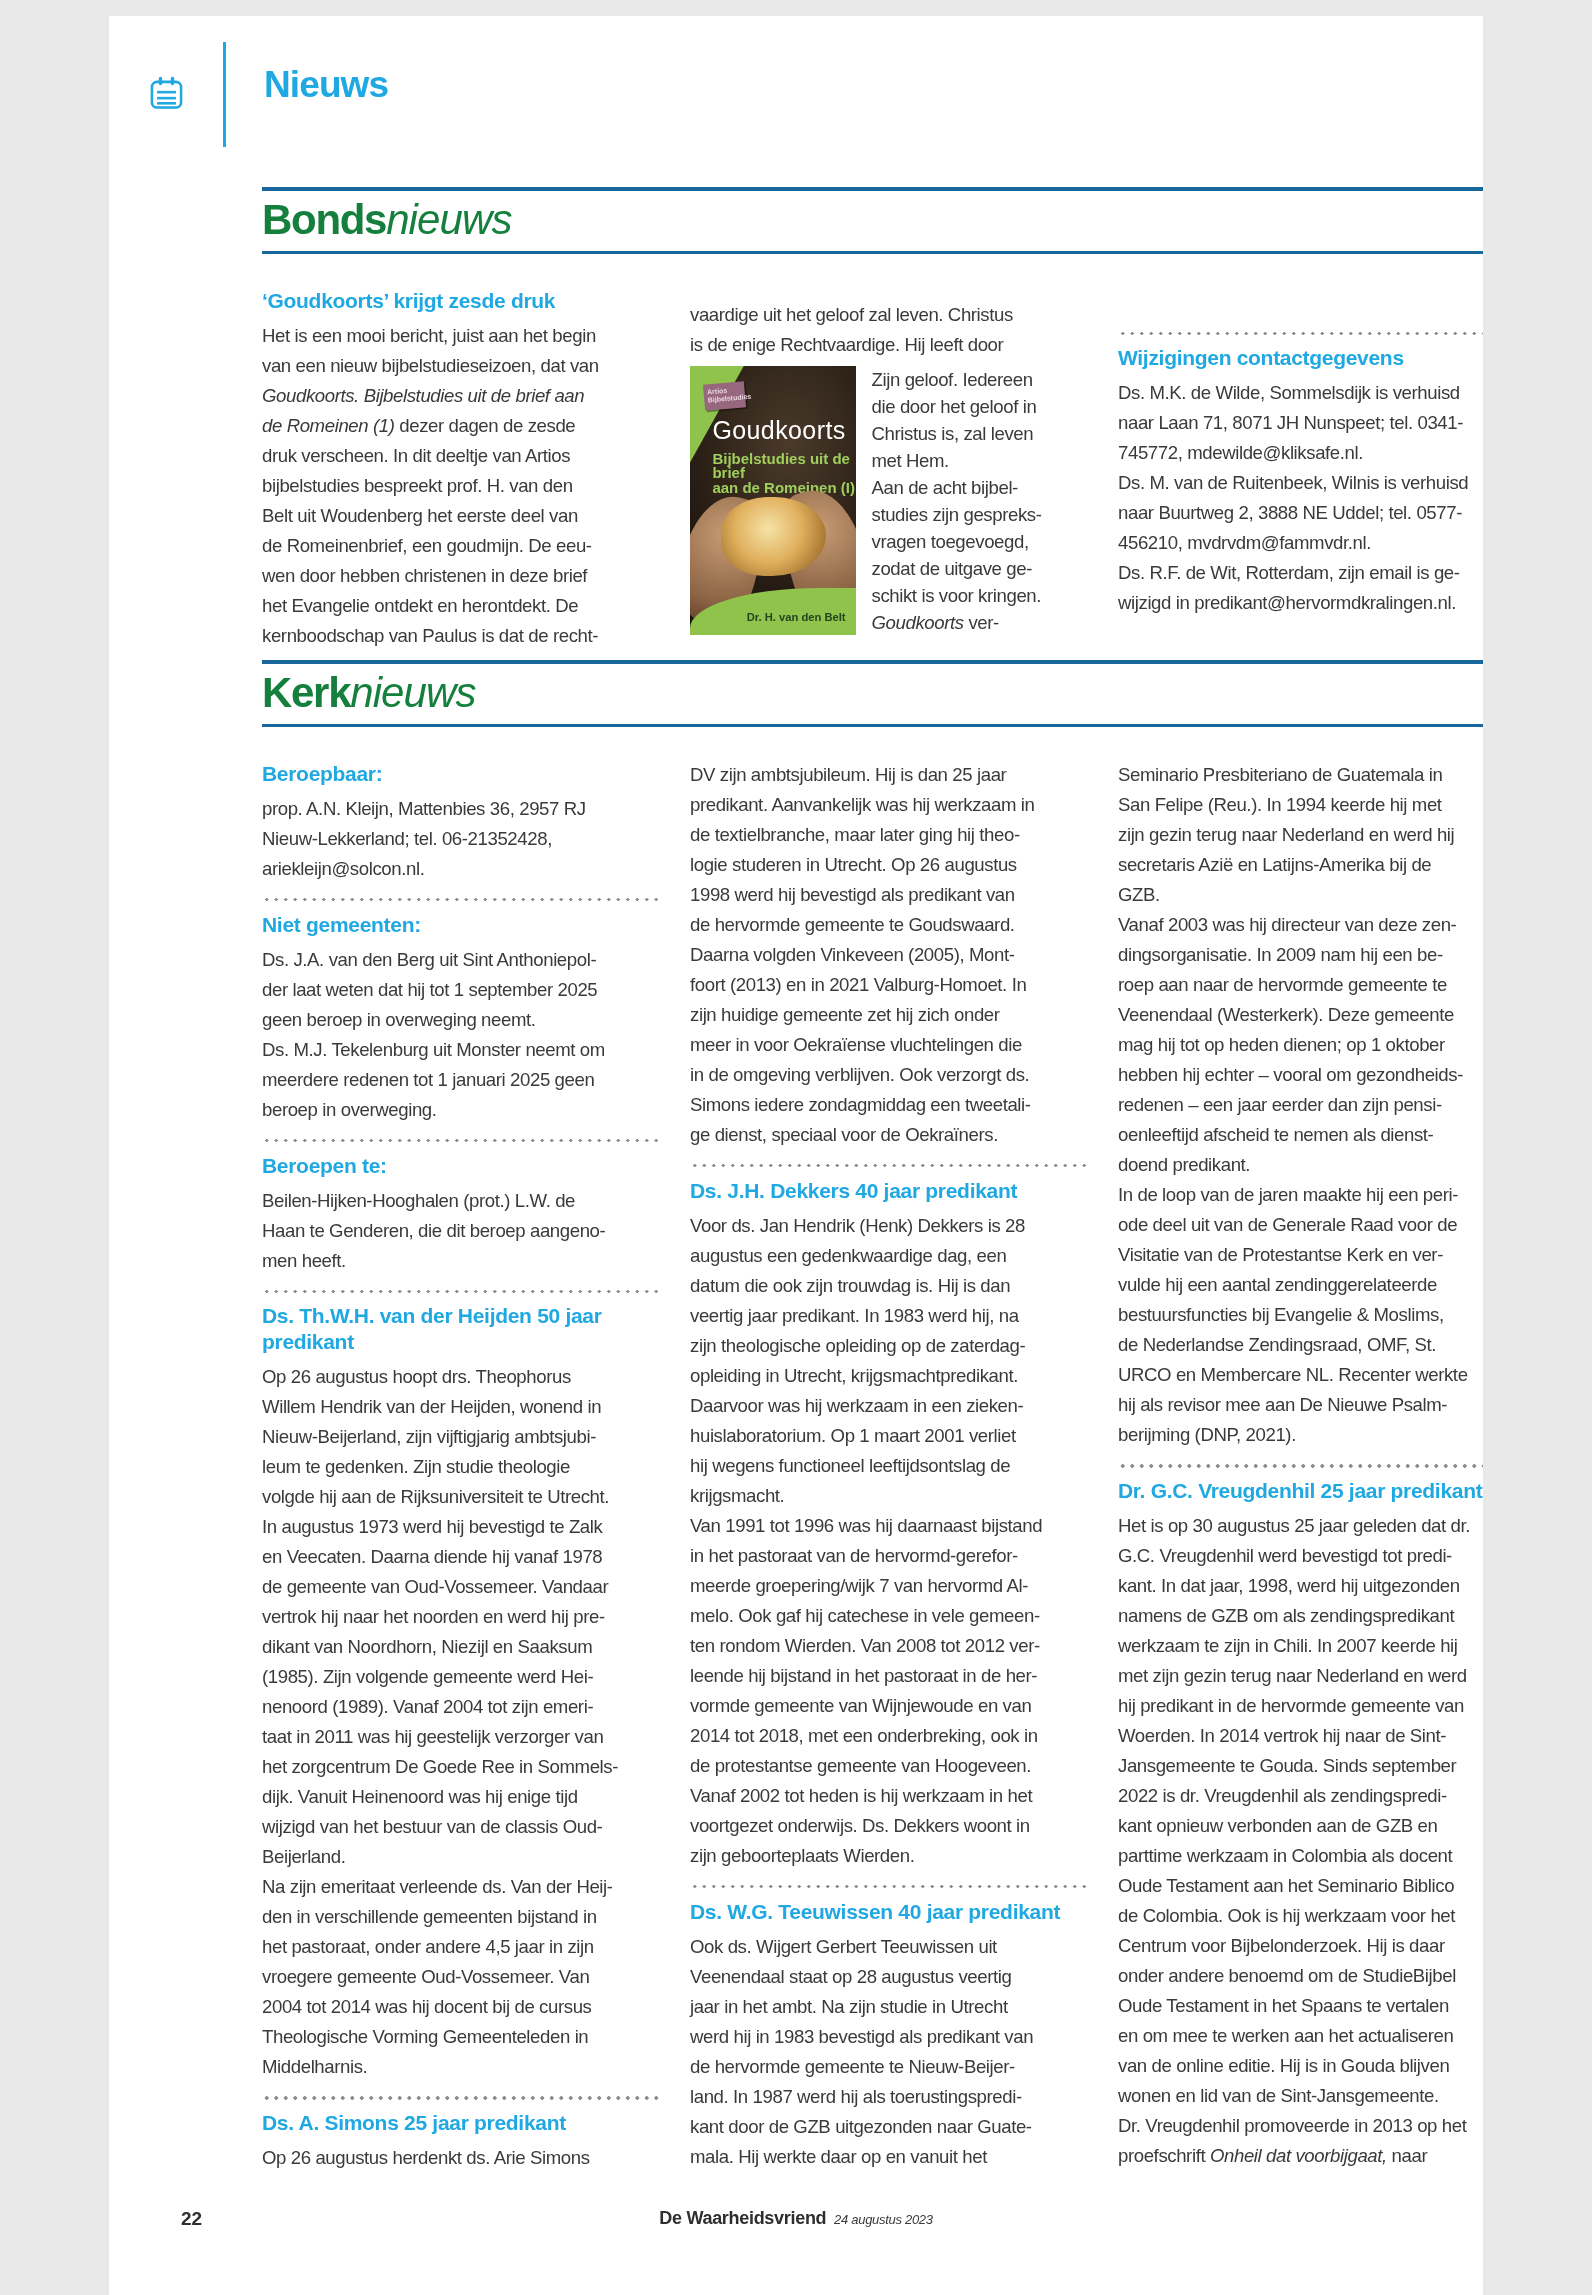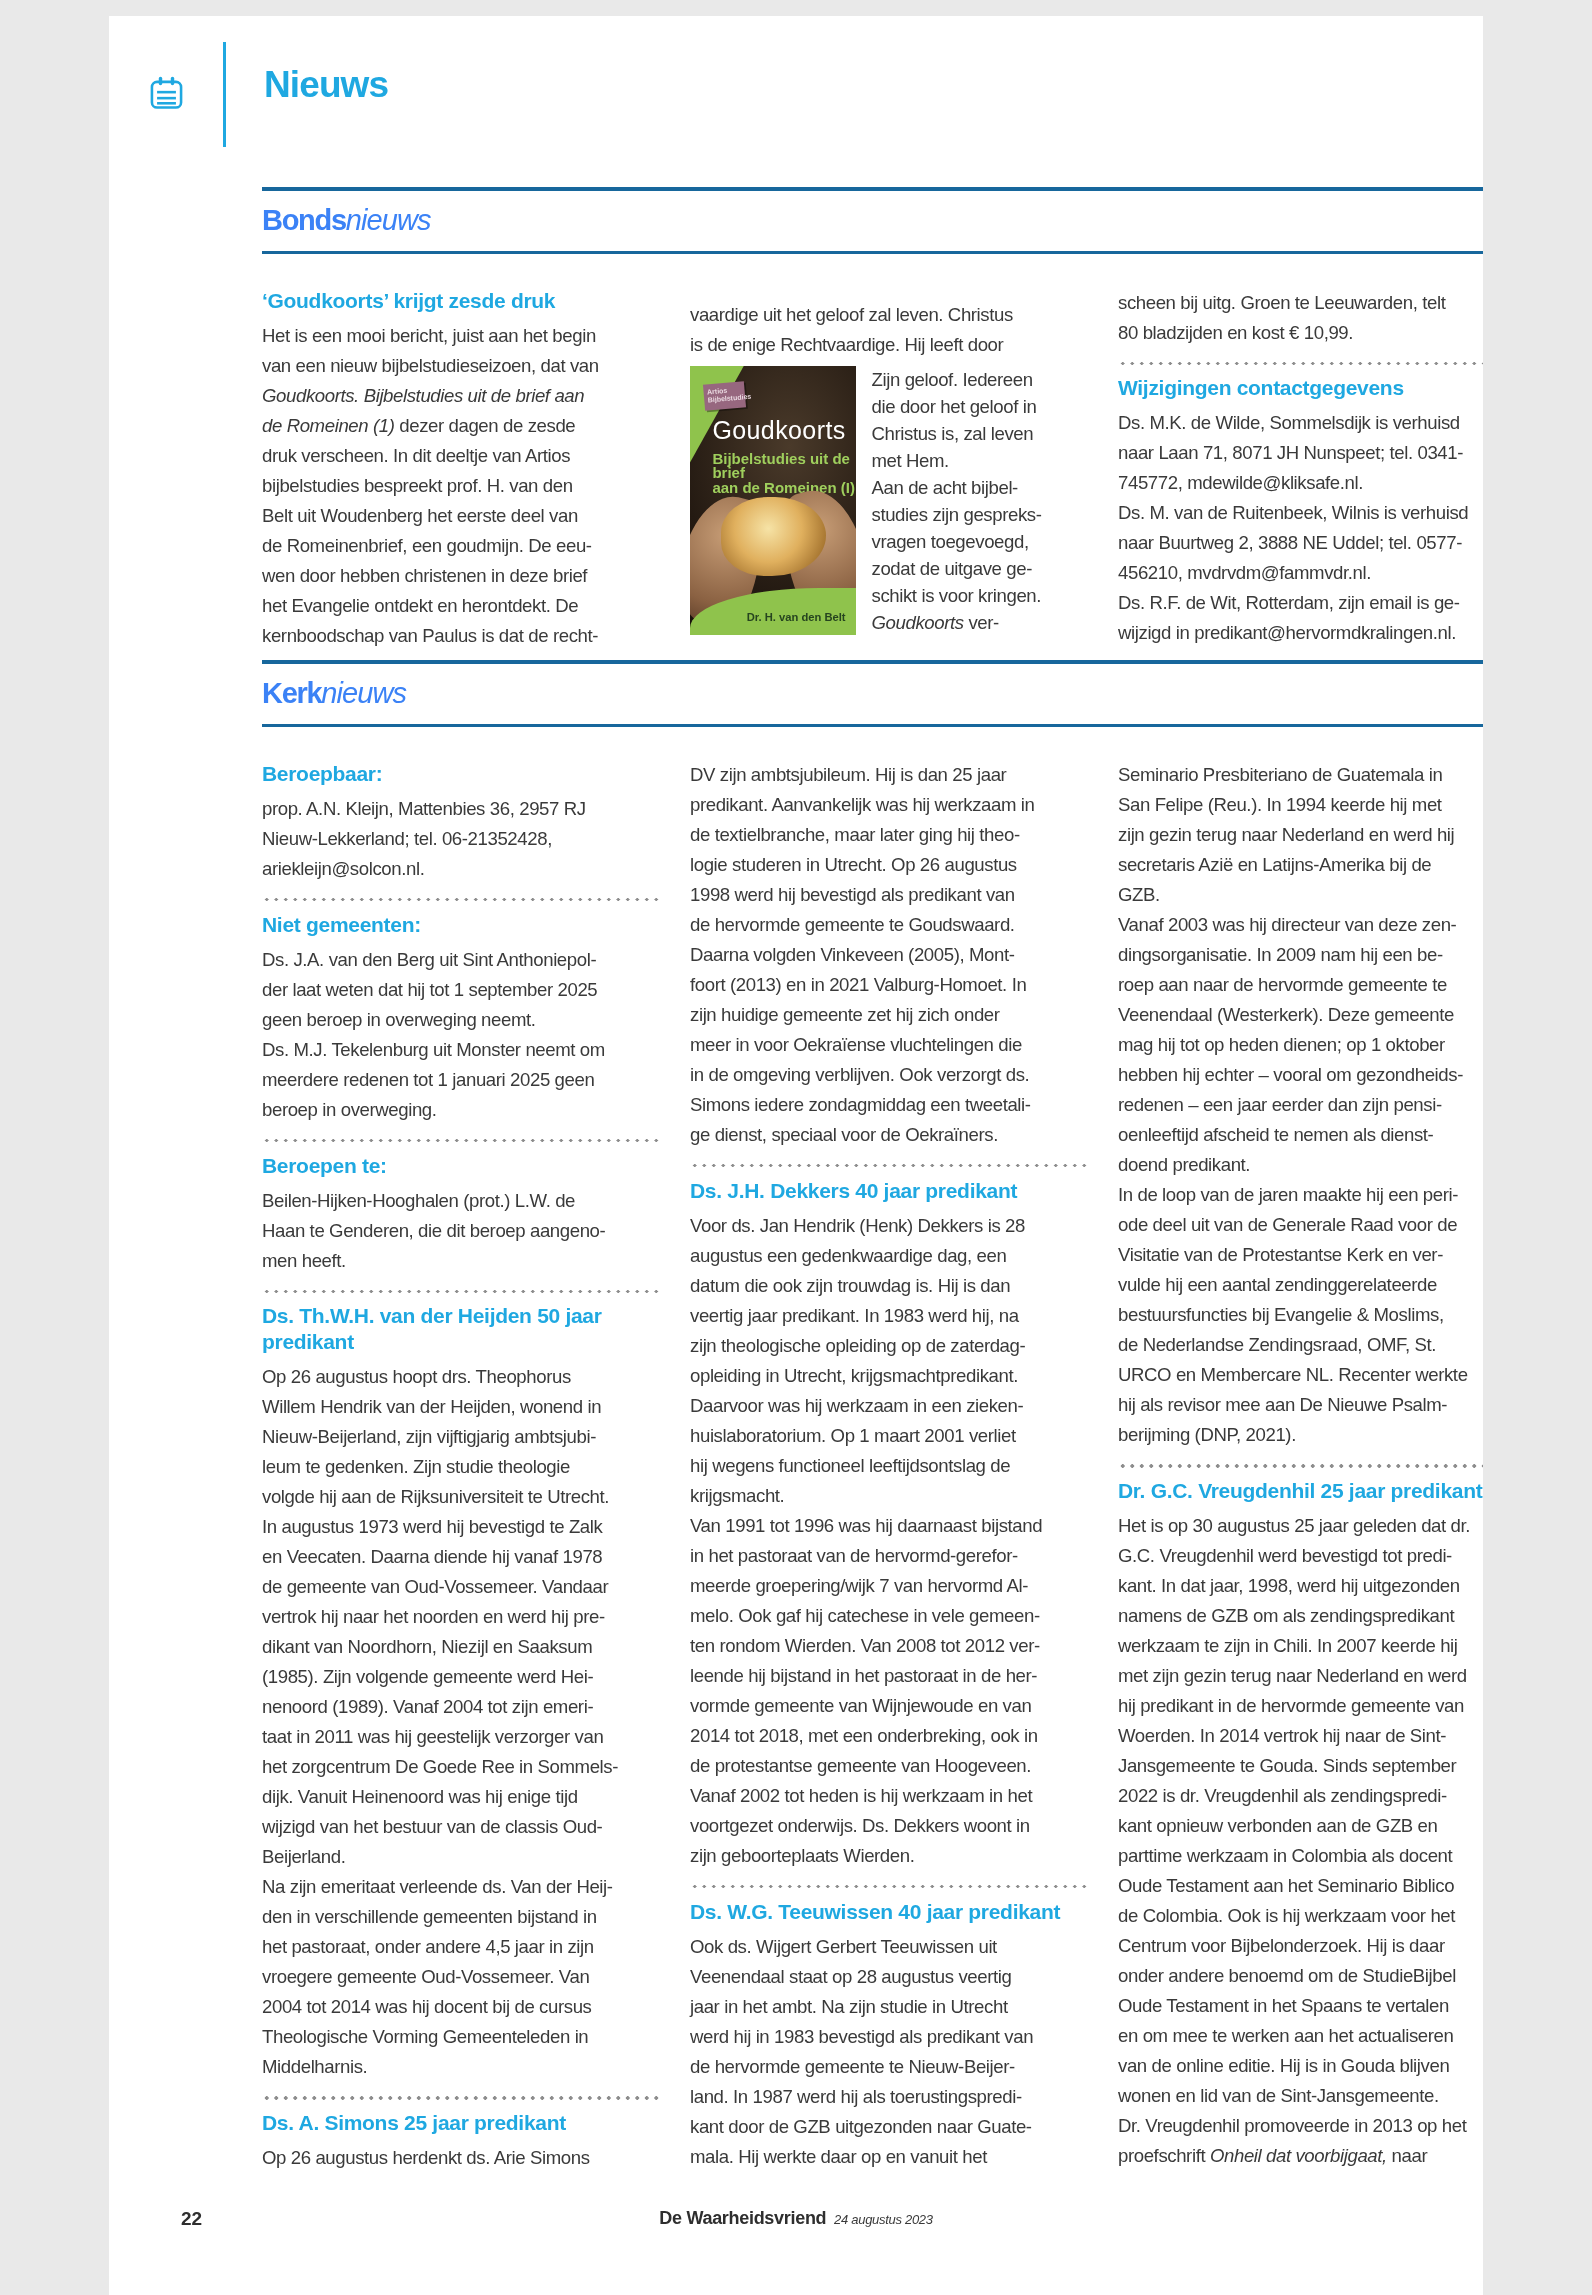--- a/index.html
+++ b/index.html
@@ -10,21 +10,21 @@
   .mast-icon{position:absolute;left:40px;top:59px;}
   .vrule{position:absolute;left:114px;top:26px;width:2.6px;height:105px;background:#1fa8e1;}
   .mast-label{position:absolute;left:155px;top:48px;font-size:37px;font-weight:700;
               color:#1fa8e1;letter-spacing:-0.9px;}
 
   
   .band{position:absolute;left:153px;width:1287px;}
   #bonds{top:171px;}
   #kerk{top:644px;}
   .rule{height:3.5px;background:#17679c;}
-  .sect-title{margin:5.2px 0 7px;font-size:29px;line-height:48px;color:#3b82f6;
+  .sect-title{margin:5.2px 0 7px;font-size:42px;line-height:48px;color:#15803d;
               letter-spacing:-1.3px;font-weight:700;}
   .sect-title .it{font-style:italic;font-weight:500;letter-spacing:-0.9px;}
 
   .cols{display:flex;gap:28px;margin-top:31px;align-items:center;}
   .col{width:400px;flex:0 0 400px;}
 
   .ln{font-size:18.6px;line-height:30px;letter-spacing:-0.4px;white-space:nowrap;color:#3a3a3a;}
   .para{margin:0;}
   .subhead{font-size:21px;line-height:26px;font-weight:700;color:#1fa8e1;
            letter-spacing:-0.3px;margin:2.6px 0 7px;white-space:normal;}
@@ -132,24 +132,20 @@
               <div class="ln">Aan de acht bijbel-</div>
               <div class="ln">studies zijn gespreks-</div>
               <div class="ln">vragen toegevoegd,</div>
               <div class="ln">zodat de uitgave ge-</div>
               <div class="ln">schikt is voor kringen.</div>
               <div class="ln"><i>Goudkoorts</i> ver-</div>
             </div>
         </div>
       </div>
       <div class="col" id="bonds-col3">
-          <div class="para">
-            <div class="ln">scheen bij uitg. Groen te Leeuwarden, telt</div>
-            <div class="ln">80 bladzijden en kost € 10,99.</div>
-          </div>
           <div class="dots"></div>
           <div class="subhead">Wijzigingen contactgegevens</div>
           <div class="para">
             <div class="ln">Ds. M.K. de Wilde, Sommelsdijk is verhuisd</div>
             <div class="ln">naar Laan 71, 8071 JH Nunspeet; tel. 0341-</div>
             <div class="ln">745772, mdewilde@kliksafe.nl.</div>
             <div class="ln">Ds. M. van de Ruitenbeek, Wilnis is verhuisd</div>
             <div class="ln">naar Buurtweg 2, 3888 NE Uddel; tel. 0577-</div>
             <div class="ln">456210, mvdrvdm@fammvdr.nl.</div>
             <div class="ln">Ds. R.F. de Wit, Rotterdam, zijn email is ge-</div>

